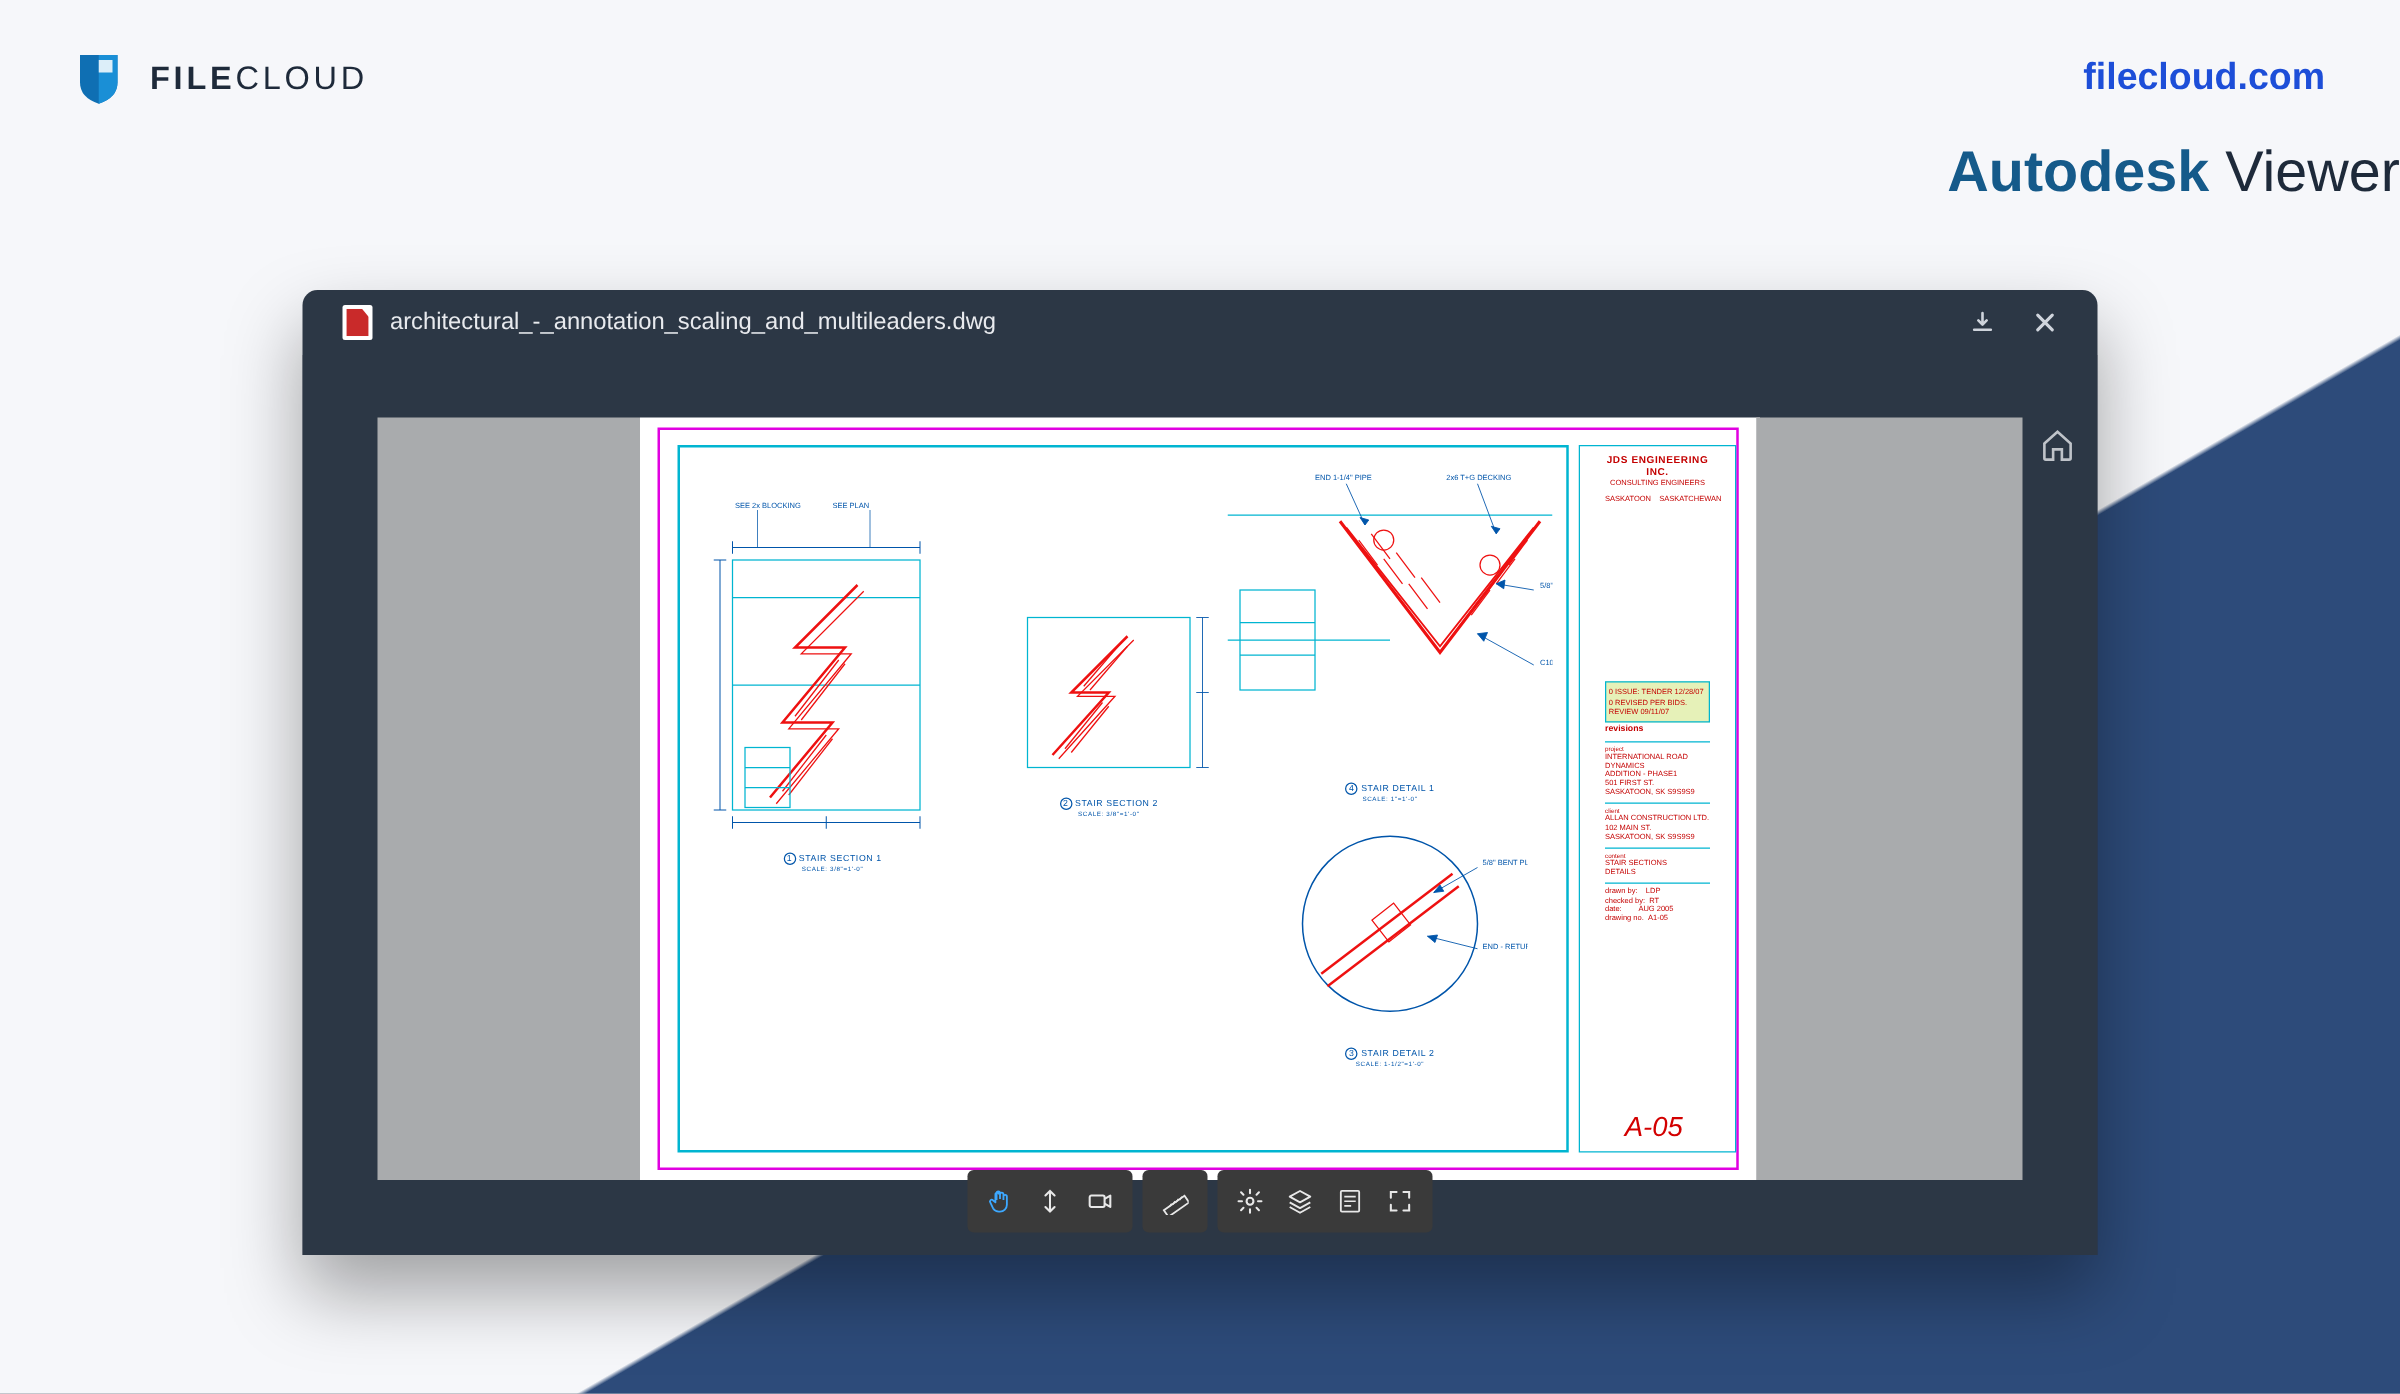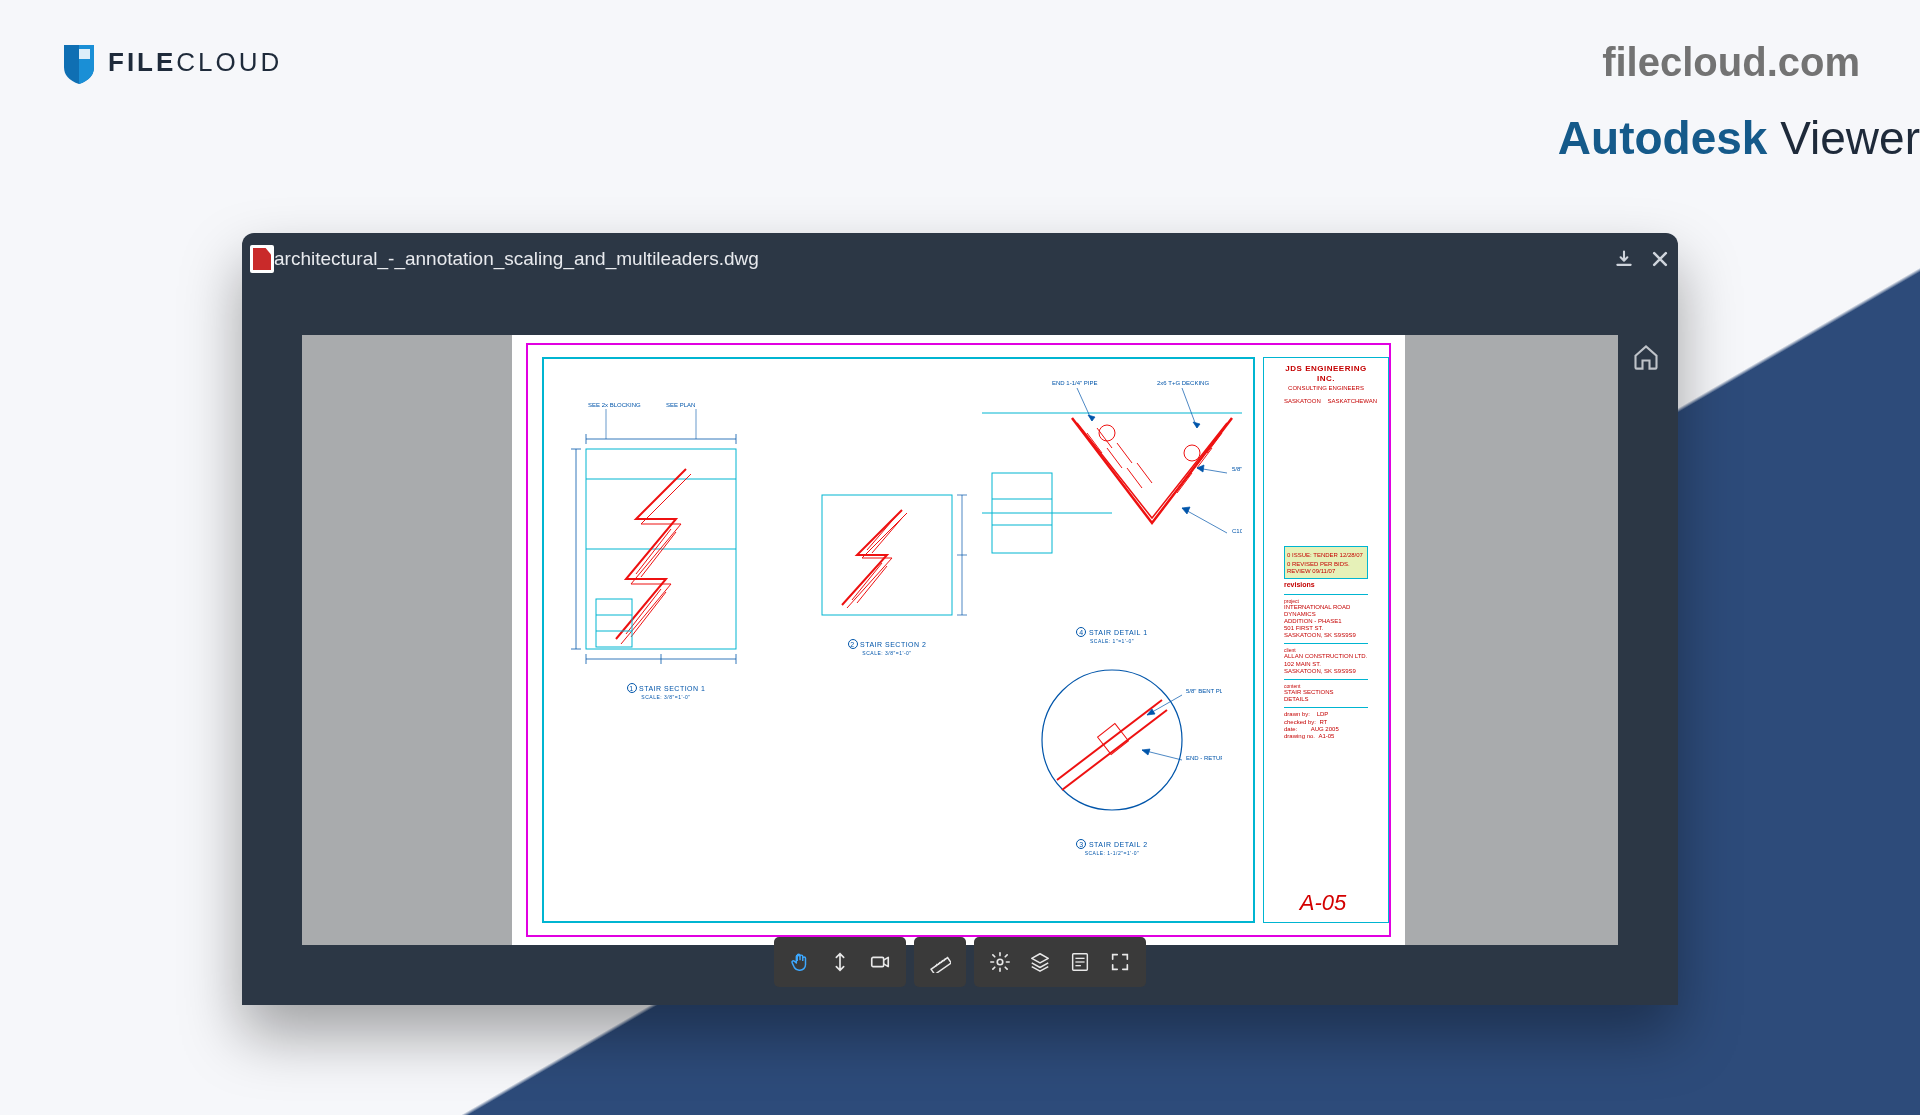--- a/index.html
+++ b/index.html
@@ -26,36 +26,36 @@
   position: relative;
   z-index: 2;
   display: flex;
   justify-content: space-between;
   align-items: center;
   padding: 40px 60px 10px 60px;
 }
 .brand {
   display: flex;
   align-items: center;
-  gap: 10px;
+  gap: 22px;
 }
 .brand-shield {
   width: 38px; height: 44px;
 }
 .brand-text {
   font-size: 26px;
   font-weight: 400;
   letter-spacing: 3px;
   color: #1e2a3a;
 }
 .brand-text .bold { font-weight: 700; }
 .site-url {
-  font-size: 40px;
+  font-size: 30px;
   font-weight: 600;
-  color: #737373;
+  color: #1d4ed8;
 }
 
 
 .page-title {
   position: relative;
   z-index: 2;
   text-align: right;
   font-size: 46px;
   font-weight: 300;
   color: #1e2a3a;
@@ -73,22 +73,22 @@
   width: 1436px;
   margin: 68px auto 0 auto;
   background: #2c3745;
   border-radius: 12px 12px 0 0;
   box-shadow: 0 30px 60px rgba(0,0,0,.35);
   overflow: hidden;
 }
 .viewer-titlebar {
   display: flex;
   align-items: center;
-  padding: 12px 8px;
-  gap: 0;
+  padding: 12px 32px;
+  gap: 14px;
   color: #e8eaee;
   font-size: 19px;
 }
 .file-icon {
   width: 24px; height: 28px;
   background: #fff;
   border-radius: 2px;
   position: relative;
 }
 .file-icon::after {

